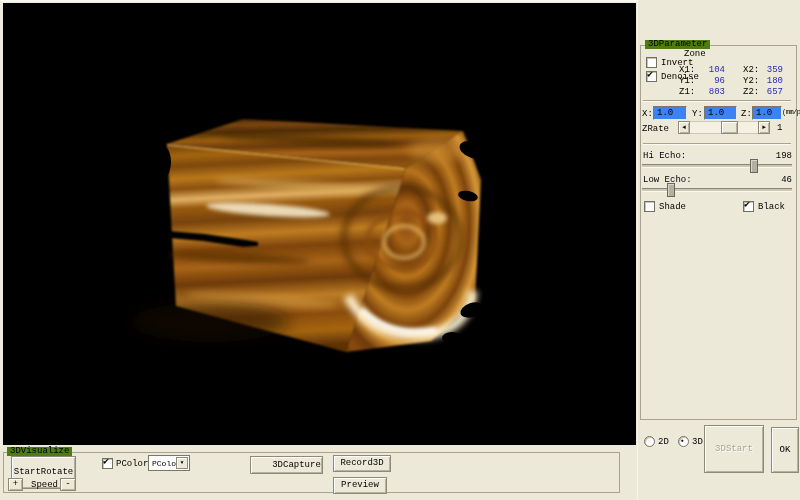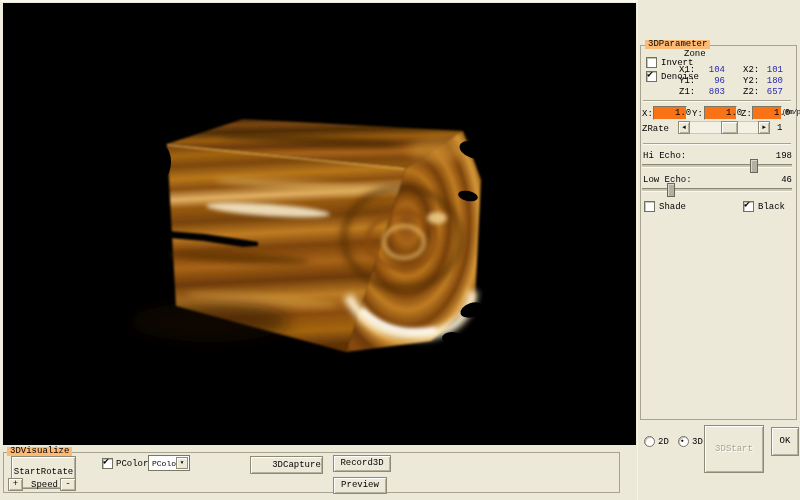--- a/index.html
+++ b/index.html
@@ -16,43 +16,43 @@
 
   
   .viewport { position:absolute; left:3px; top:3px; width:633px; height:442px; background:#000; }
   .viewport svg { display:block; width:100%; height:100%; }
 
   
   .panel-right  { position:absolute; left:637px; top:0; width:163px; height:500px; background:#ece9d8; border-left:1px solid #f6f4ea; }
   .panel-bottom { position:absolute; left:0; top:446px; width:637px; height:54px; background:#ece9d8; }
 
   .gbox { position:absolute; border:1px solid #a7a390; }
-  .glabel { position:absolute; white-space:nowrap; background:#fdba74; padding:0 3px; font-size:9px; }
+  .glabel { position:absolute; white-space:nowrap; background:#4d7c0f; padding:0 3px; font-size:9px; }
 
   .label { position:absolute; white-space:nowrap; }
   .blue { color:#2a2ab0; }
 
   .sep { position:absolute; height:2px; border-top:1px solid #a7a390; border-bottom:1px solid #fbf9f1; }
 
   .btn { position:absolute; background:#ece9d8; border:1px solid #8d8a78;
     box-shadow: inset 1px 1px 0 #ffffff, inset -1px -1px 0 #b5b1a0;
     display:flex; align-items:center; justify-content:center;
     font-size:9px; white-space:nowrap; cursor:default; }
   .btn.disabled { color:#a9a593; text-shadow:1px 1px 0 #fff; }
 
   .cb { position:absolute; width:11px; height:11px; background:#fff;
     border:1px solid #72705f; box-shadow: inset 1px 1px 0 #c7c4b2; }
   .cb .mark { position:absolute; left:0; top:-2px; font-size:10px; }
 
   .radio { position:absolute; width:11px; height:11px; border-radius:50%; background:#fff;
     border:1px solid #72705f; box-shadow: inset 1px 1px 0 #c7c4b2; }
   .radio .mark { position:absolute; left:2px; top:2px; font-size:5px; line-height:5px; }
 
-  .field { position:absolute; height:14px; background:#f97316; font-size:9px;
-    border:1px solid; border-color:#7a7767 #eceadb #eceadb #7a7767; padding:2px 0 0 21px; }
+  .field { position:absolute; height:14px; background:#3b82f6; font-size:9px;
+    border:1px solid; border-color:#7a7767 #eceadb #eceadb #7a7767; padding:2px 0 0 3px; }
 
   .track { position:absolute; height:4px; background:#cac7b6;
     border-top:1px solid #8a8674; border-bottom:1px solid #fbf9f1; }
   .thumb { position:absolute; width:8px; height:14px; background:#b3afa2;
     border:1px solid #69675a; box-shadow: inset 1px 1px 0 #dad7ca; }
 
   .sb { position:absolute; height:13px; background:#f3f1e4; border:1px solid #cbc8b6; }
   .sb-btn { position:absolute; top:-1px; width:12px; height:13px; background:#ece9d8;
     border:1px solid #8d8a78; box-shadow: inset 1px 1px 0 #fff, inset -1px -1px 0 #b5b1a0;
     display:flex; align-items:center; justify-content:center; font-size:6px; }
@@ -90,21 +90,21 @@
   #sep2 { left:5px; top:143px; width:148px; }
   #lb-hiecho { left:5px; top:152px; } #v-hiecho { right:8px; top:152px; }
   #trk-hi { left:4px; top:164px; width:150px; } #th-hi { left:112px; top:159px; }
   #lb-lowecho { left:5px; top:176px; } #v-lowecho { right:8px; top:176px; }
   #trk-low { left:4px; top:188px; width:150px; } #th-low { left:29px; top:183px; }
   #cb-shade { left:6px; top:201px; } #lb-shade { left:21px; top:203px; }
   #cb-black { left:105px; top:201px; } #lb-black { left:120px; top:203px; }
   #rd-2d { left:6px; top:436px; } #lb-2d { left:20px; top:438px; }
   #rd-3d { left:40px; top:436px; } #lb-3d { left:54px; top:438px; }
   #btn-3dstart { left:66px; top:425px; width:60px; height:48px;font-family:Liberation Mono, monospace; }
-  #btn-ok { left:133px; top:427px; width:28px; height:29px; }
+  #btn-ok { left:133px; top:427px; width:28px; height:46px; }
 
   
   #grp-vis { left:3px; top:6px; width:617px; height:41px; }
   #grp-vis-label { left:7px; top:1px; }
   #btn-startrotate { left:11px; top:10px; width:65px; height:33px; }
   #btn-plus { left:8px; top:32px; width:15px; height:13px; }
   #lb-speed { left:31px; top:35px; }
   #btn-minus { left:60px; top:32px; width:16px; height:13px; }
   #cb-pcolor { left:102px; top:12px; } #lb-pcolor { left:116px; top:14px; }
   #dd-pcolor { left:148px; top:9px; }
@@ -224,21 +224,21 @@
   <span class="cb" id="cb-denoise">
       <span class="mark">✔</span>
     </span>
   <span class="label" id="lb-denoise">Denoise</span>
 
   <span class="label" id="lb-zone">Zone</span>
   <div class="zrow" id="zr0">
     <span class="zl1">X1:</span>
     <span class="zv1 blue">104</span>
     <span class="zl2">X2:</span>
-    <span class="zv2 blue">101</span>
+    <span class="zv2 blue">359</span>
   </div>
   <div class="zrow" id="zr1">
     <span class="zl1">Y1:</span>
     <span class="zv1 blue">96</span>
     <span class="zl2">Y2:</span>
     <span class="zv2 blue">180</span>
   </div>
   <div class="zrow" id="zr2">
     <span class="zl1">Z1:</span>
     <span class="zv1 blue">803</span>

